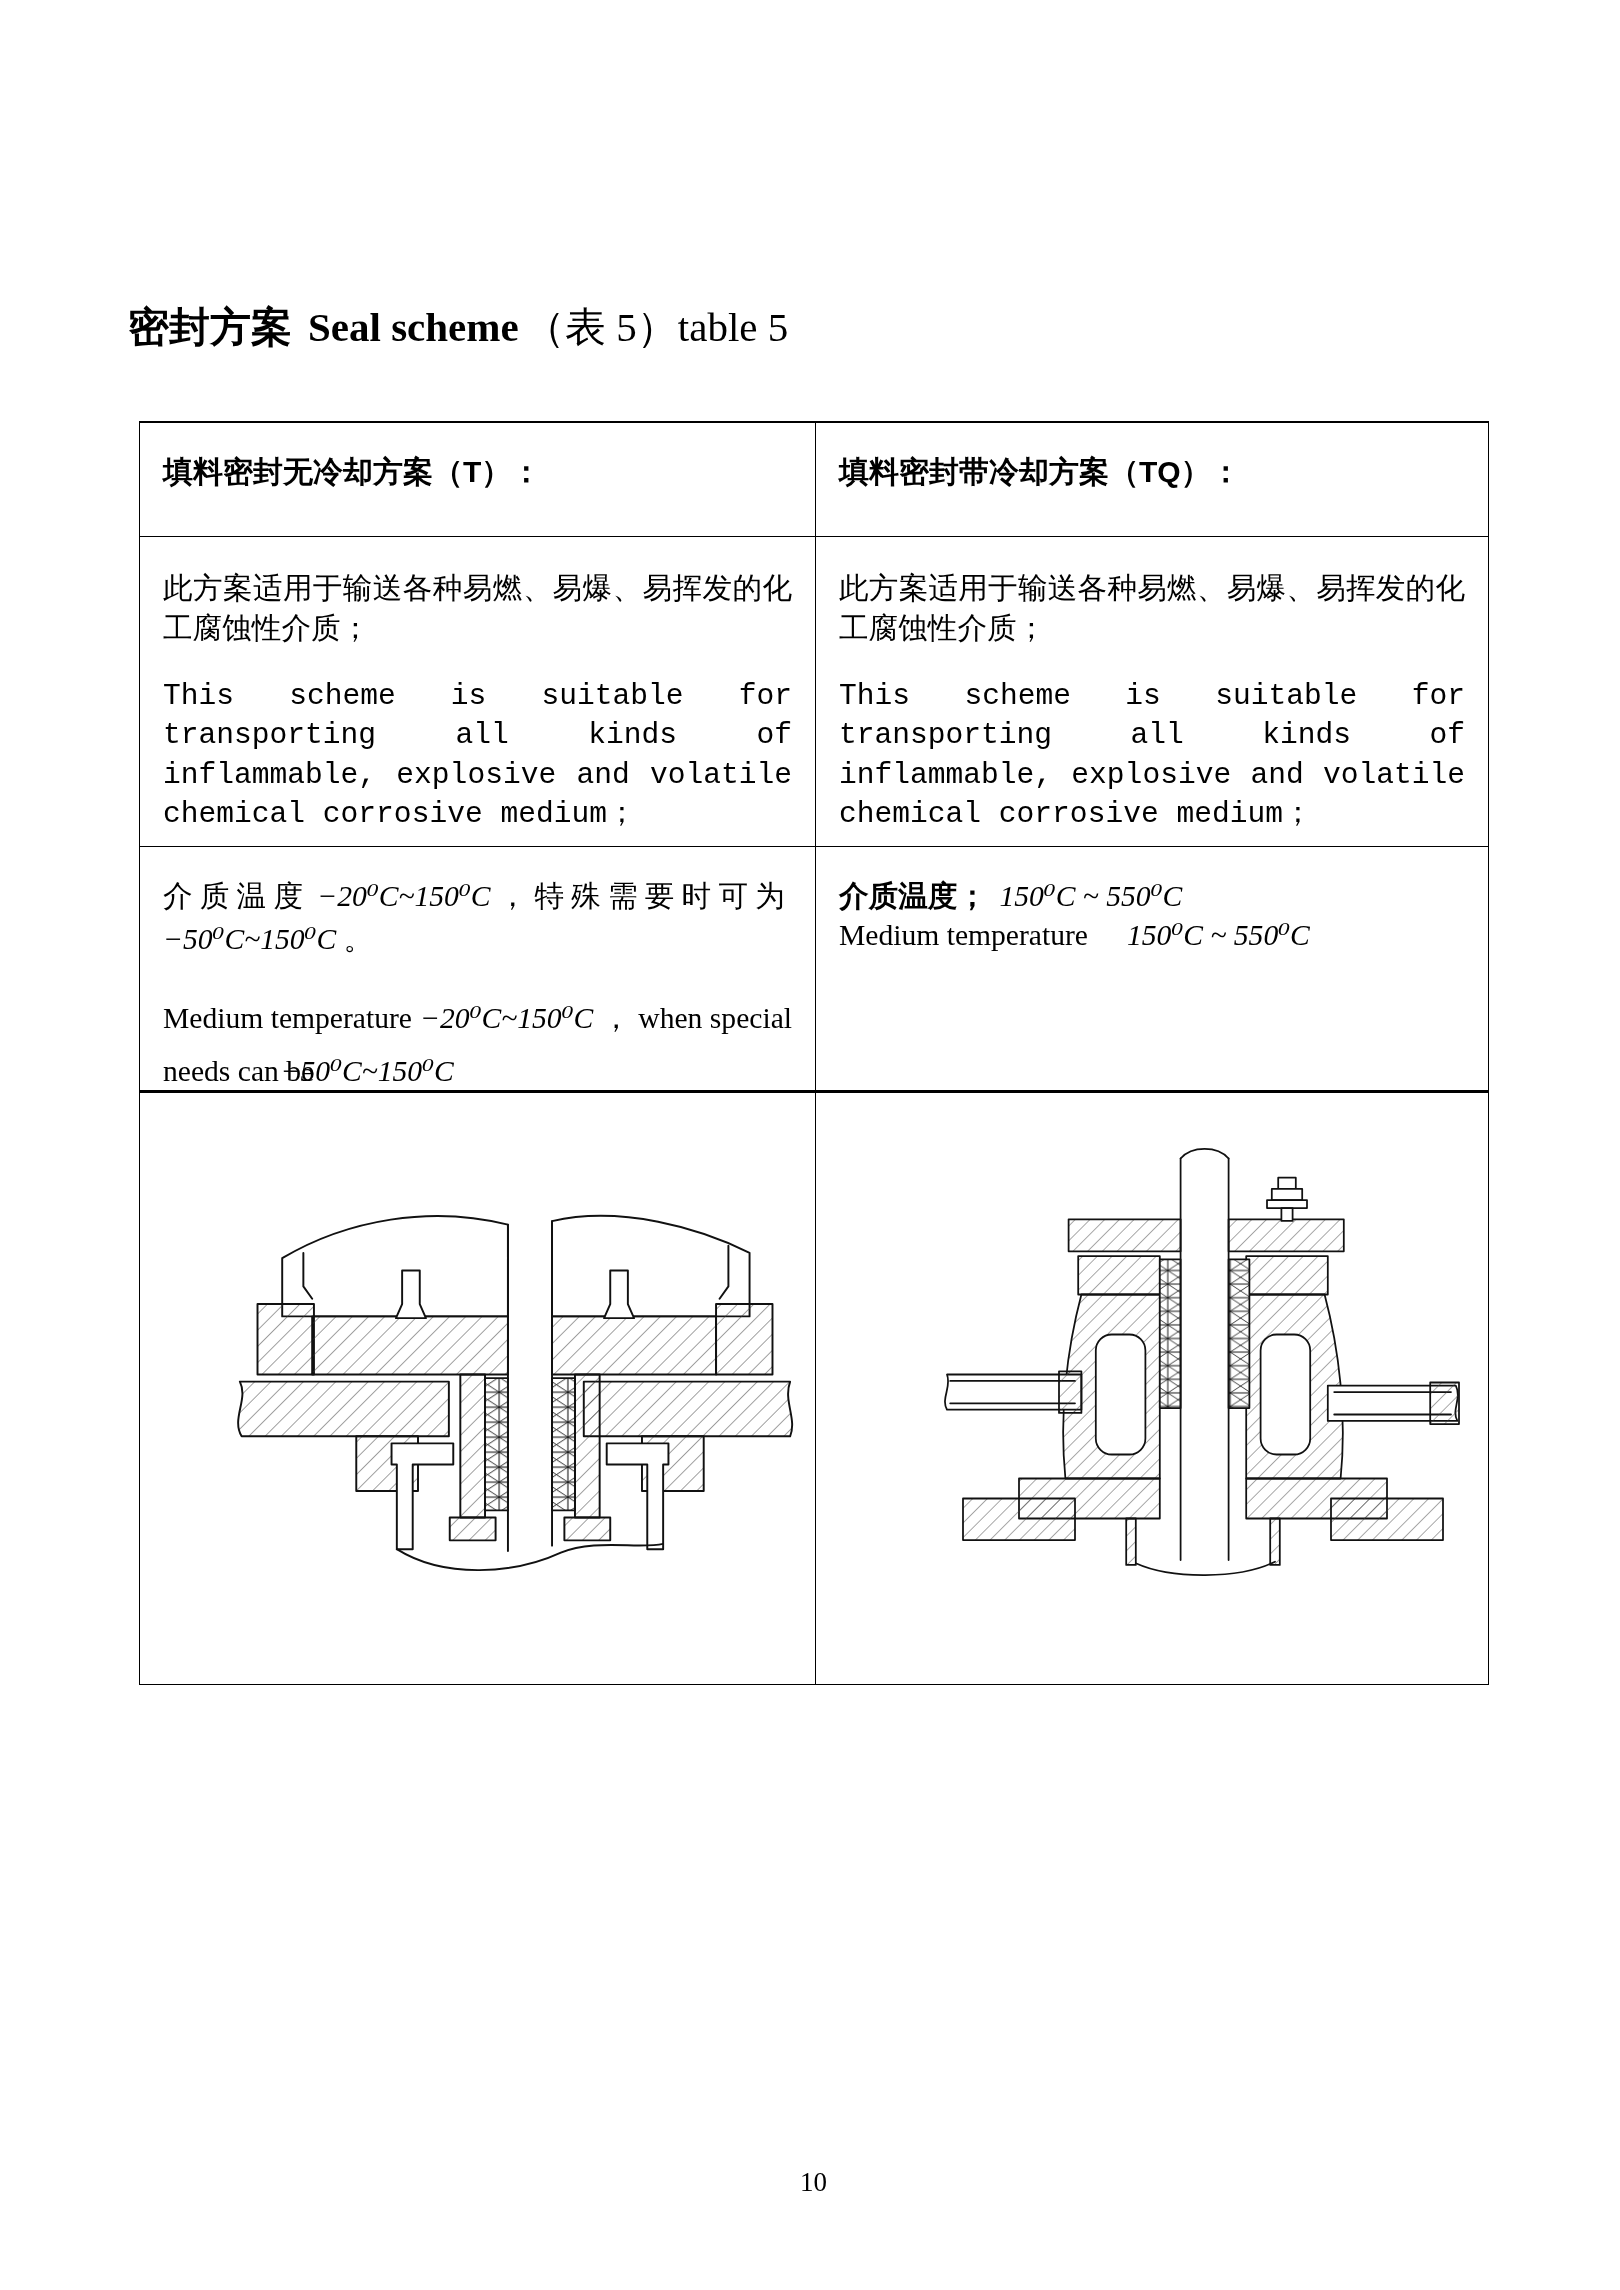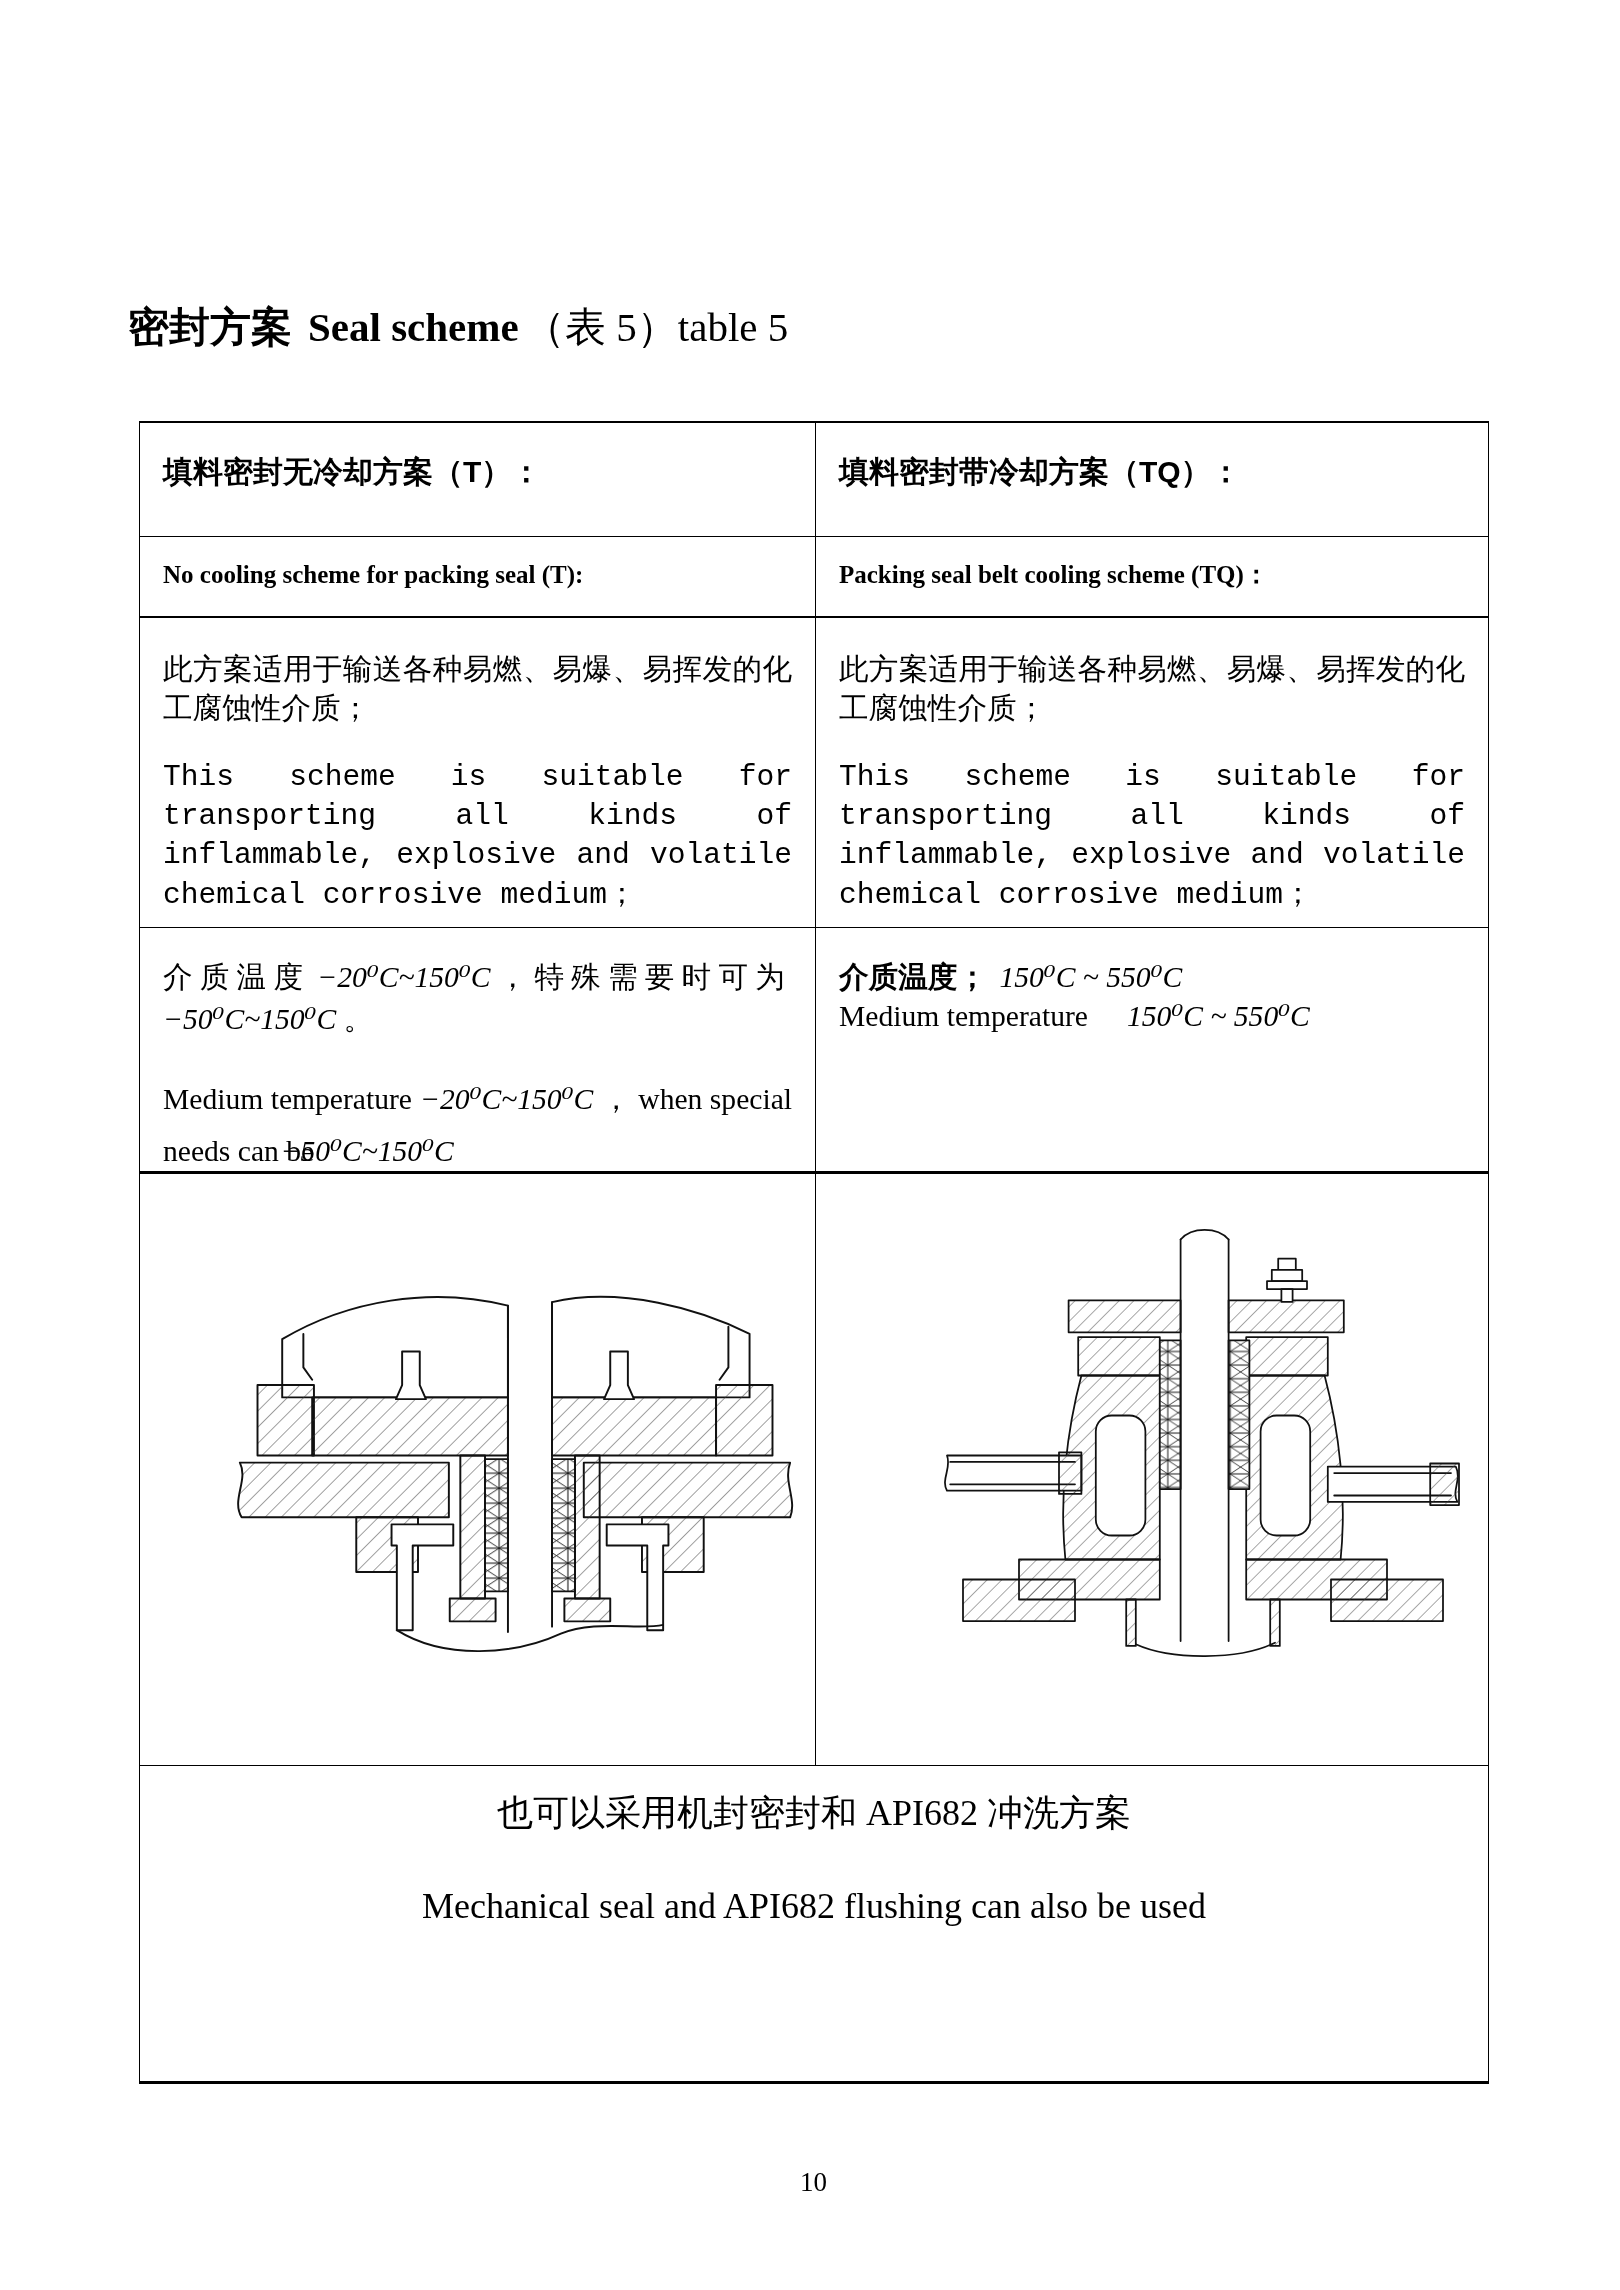--- a/index.html
+++ b/index.html
@@ -74,28 +74,20 @@
   <tbody>
       <tr class="r1">
     <td>
       <span>填料密封无冷却方案（T）：</span>
     </td>
     <td>
       <span>填料密封带冷却方案（TQ）：</span>
     </td>
   </tr>
 
-  <tr class="r2">
-    <td>
-      <span>No cooling scheme for packing seal (T):</span>
-    </td>
-    <td>
-      <span>Packing seal belt cooling scheme (TQ)：</span>
-    </td>
-  </tr>
 
   <tr class="r3">
     <td>
       <p class="zh-p">此方案适用于输送各种易燃、易爆、易挥发的化工腐蚀性介质；</p>
       <p class="en-p">This scheme is suitable for transporting all kinds of inflammable, explosive and volatile chemical corrosive medium；</p>
     </td>
     <td>
       <p class="zh-p">此方案适用于输送各种易燃、易爆、易挥发的化工腐蚀性介质；</p>
       <p class="en-p">This scheme is suitable for transporting all kinds of inflammable, explosive and volatile chemical corrosive medium；</p>
     </td>
@@ -214,23 +206,17 @@
             <rect x="428" y="92" width="14" height="16"></rect>
           </g>
           <path d="M302,30 V532 M362,30 V532"></path>
           <path d="M302,30 C316,14 348,14 362,30"></path>
           <path d="M246,536 C290,556 376,556 420,534"></path>
         </g>
       </svg>
     </td>
   </tr>
 
-  <tr class="r6">
-    <td colspan="2">
-      <div class="foot-zh">也可以采用机封密封和 API682 冲洗方案</div>
-      <div class="foot-en">Mechanical seal and API682 flushing can also be used</div>
-    </td>
-  </tr>
 </tbody>
   </table>
 
 <div class="page-num">10</div>
 
 
 </body></html>

